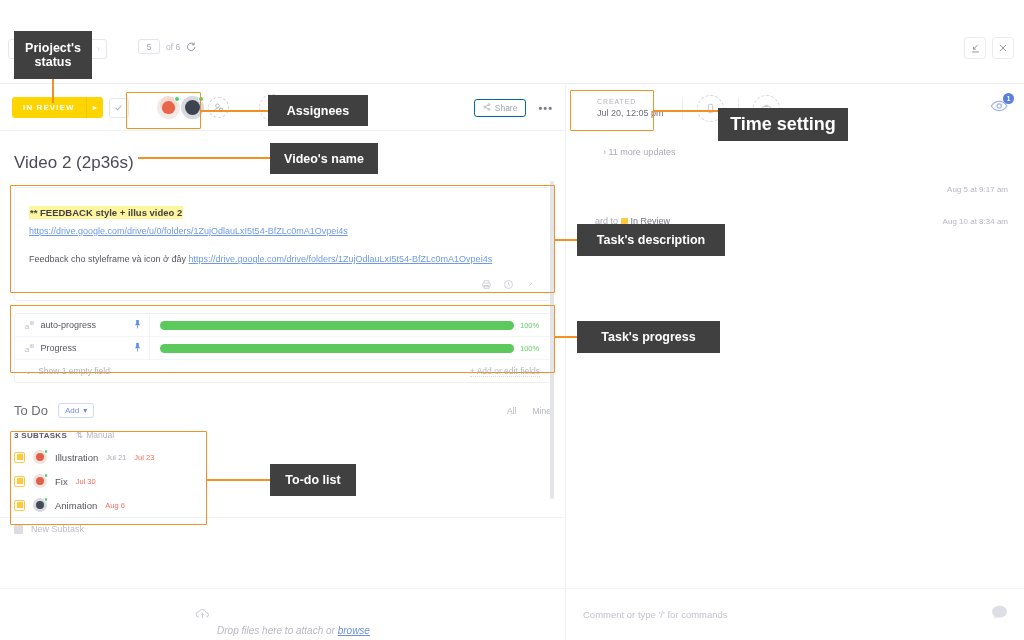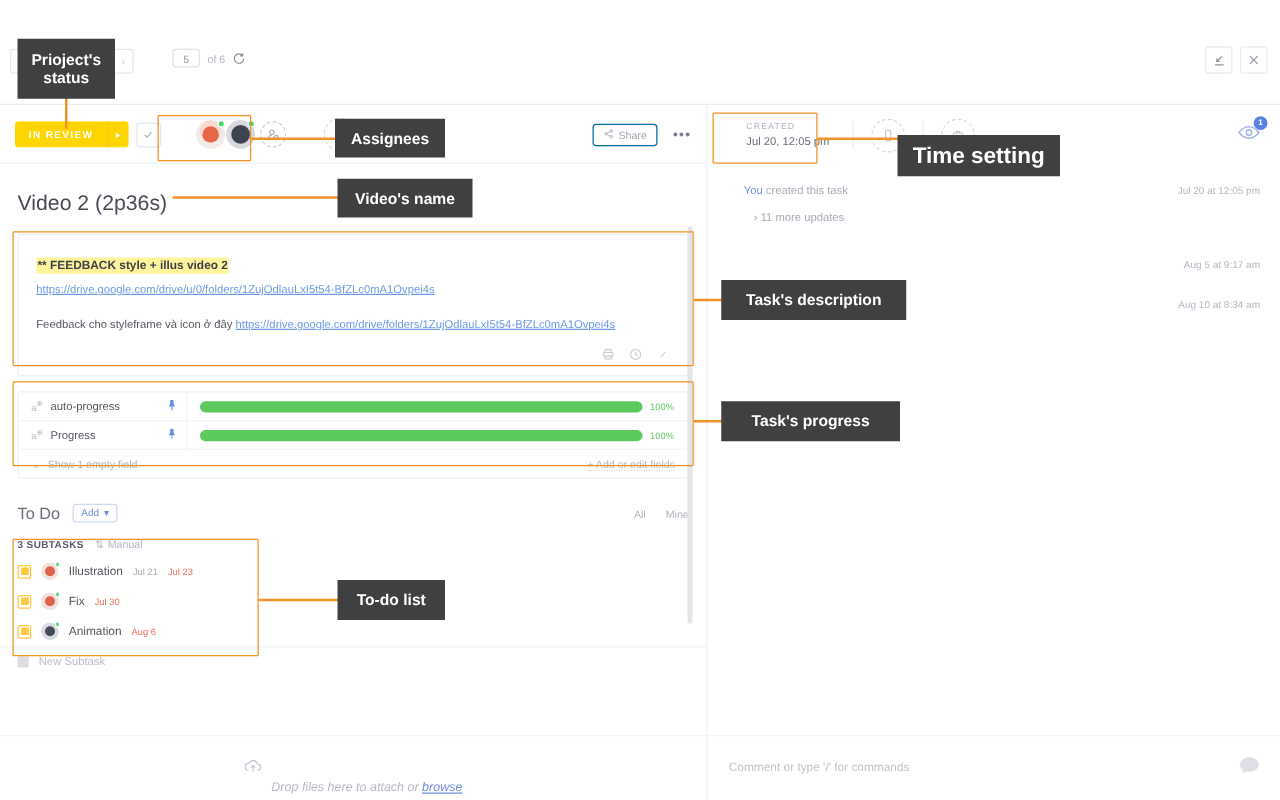--- a/index.html
+++ b/index.html
@@ -481,24 +481,20 @@
       <div class="eye-wrap">
         <svg width="20" height="14" viewBox="0 0 24 16" fill="none" stroke="#9fb4e8" stroke-width="1.4">
           <path d="M1.5 8s3.8-5.5 9.5-5.5S20.5 8 20.5 8 16.7 13.5 11 13.5 1.5 8 1.5 8z"></path>
           <circle cx="11" cy="8" r="2.6"></circle>
         </svg>
         <span class="eye-badge">1</span>
       </div>
     </div>
 
     <div class="act-list">
-      <div class="act-row">
-        <span class="act-txt"><b>You</b><span> created this task</span></span>
-        <span class="act-time">Jul 20 at 12:05 pm</span>
-      </div>
       <div class="act-more">
         <span>›</span>
         <span>11 more updates</span>
       </div>
       <div class="act-row" style="padding-top:22px;">
         <span class="act-txt"></span>
         <span class="act-time">Aug 5 at 9:17 am</span>
       </div>
       <div class="act-row" style="padding-top:16px;">
         <span class="act-txt"><span>ard to </span><span class="sq-yellow"></span><span class="st">In Review</span></span>
@@ -527,21 +523,21 @@
   </div>
 
   <div class="ann-line" style="left:52px; top:78px; width:2px; height:25px;"></div>
   <div class="ann" style="left:14px; top:31px; width:78px; height:48px; font-size:12.5px; flex-direction:column;">
     <span>Prioject's</span>
     <span>status</span>
   </div>
 
   <div class="ann-box" style="left:126px; top:92px; width:75px; height:37px;"></div>
   <div class="ann-line" style="left:201px; top:110px; width:68px; height:2px;"></div>
-  <div class="ann" style="left:268px; top:95px; width:88px; height:31px; font-size:12.5px;text-align:right;">
+  <div class="ann" style="left:268px; top:95px; width:100px; height:31px; font-size:12.5px;text-align:right;">
     <span>Assignees</span>
   </div>
 
   <div class="ann-box" style="left:570px; top:90px; width:84px; height:41px;"></div>
   <div class="ann-line" style="left:654px; top:110px; width:66px; height:2px;"></div>
   <div class="ann" style="left:718px; top:108px; width:130px; height:33px; font-size:18px;">
     <span>Time setting</span>
   </div>
 
   <div class="ann-line" style="left:138px; top:157px; width:134px; height:2px;"></div>

